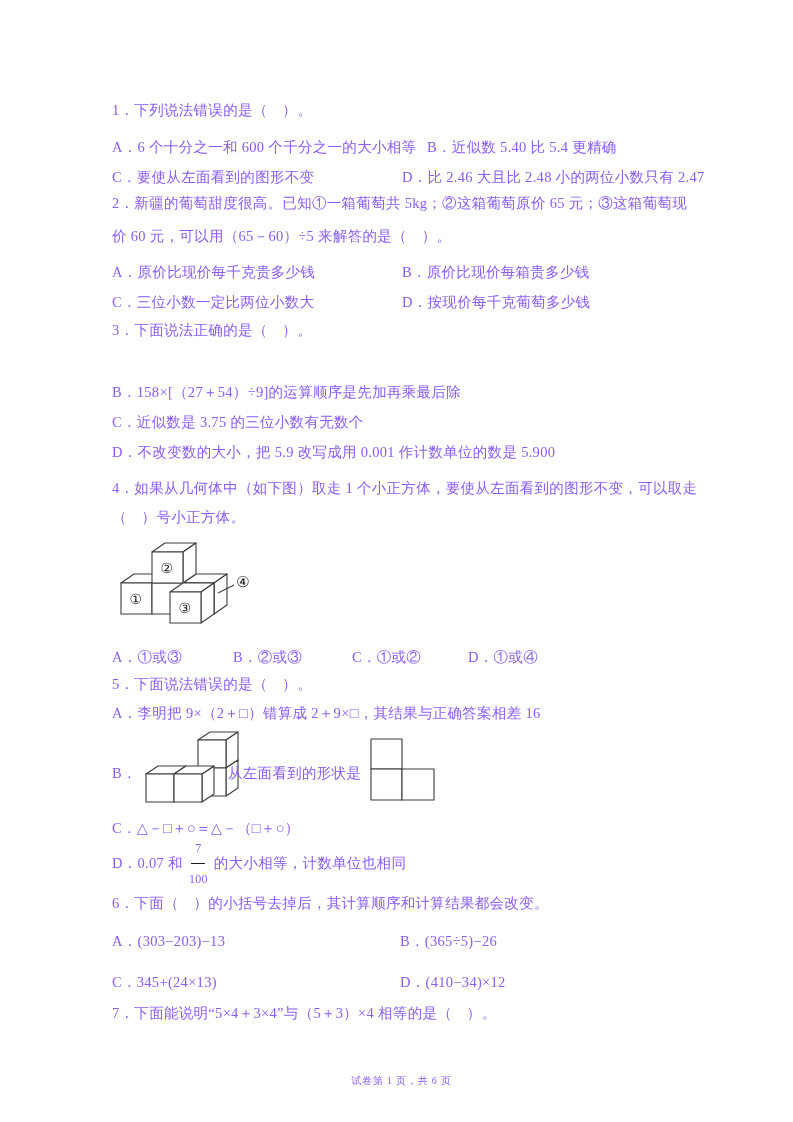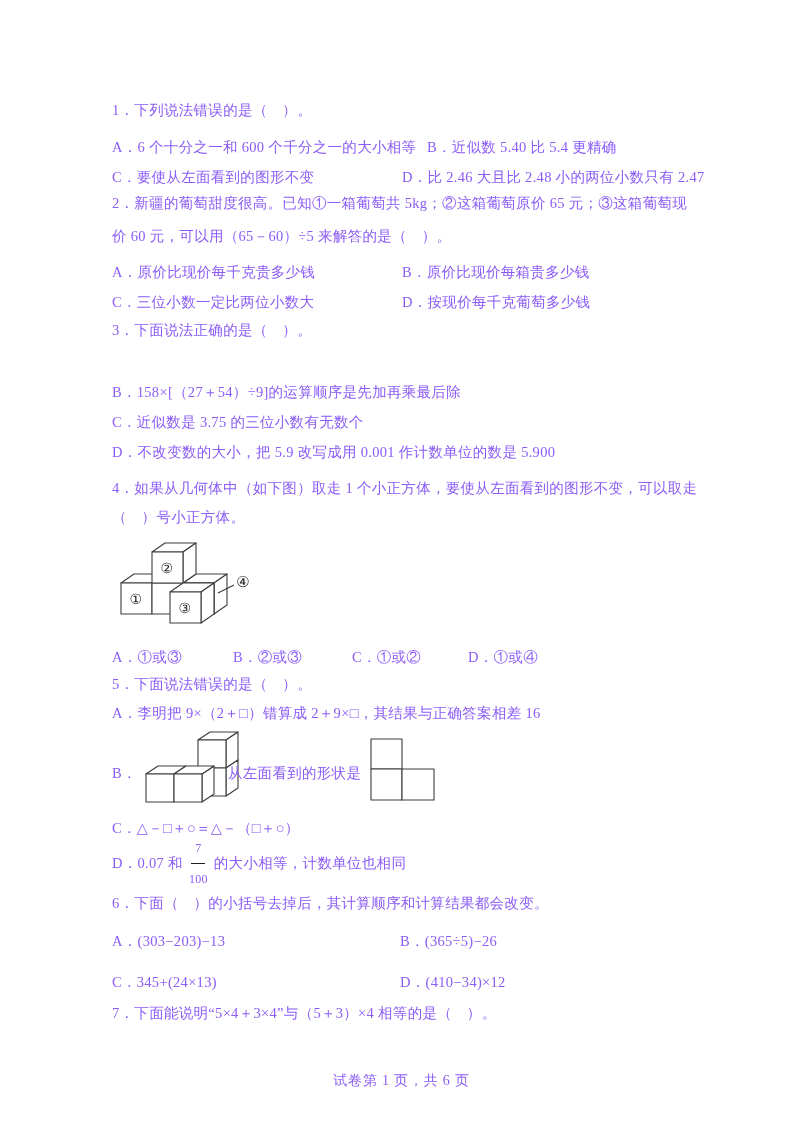--- a/index.html
+++ b/index.html
@@ -26,21 +26,21 @@
   }
   .frac .num{border-bottom:1px solid #1d1d1d;padding:0 4px;}
   .frac .den{padding:0 1px;}
   .fig{position:absolute;}
   .fig polygon,.fig rect{fill:#ffffff;stroke:#3c3c3c;stroke-width:1.1;stroke-linejoin:round;}
   .fig rect.hollow{fill:#ffffff;}
   .fig line{stroke:#3c3c3c;stroke-width:1.1;}
   .fig text{fill:#1d1d1d;font-family:"Liberation Serif","DejaVu Serif",serif;}
   .footer{
     position:absolute;left:10px;right:0;top:1066px;height:30px;line-height:30px;
-    text-align:center;font-size:14px;letter-spacing:0.8px;
+    text-align:center;font-size:10px;letter-spacing:0.8px;
   }
   .math{font-family:"Liberation Serif",serif;}
 </style>
 </head>
 <body>
 
 <div class="page">
 
   <div class="ln" style="top:95px">1．下列说法错误的是（　）。</div>
   <div class="ln" style="top:128px">

